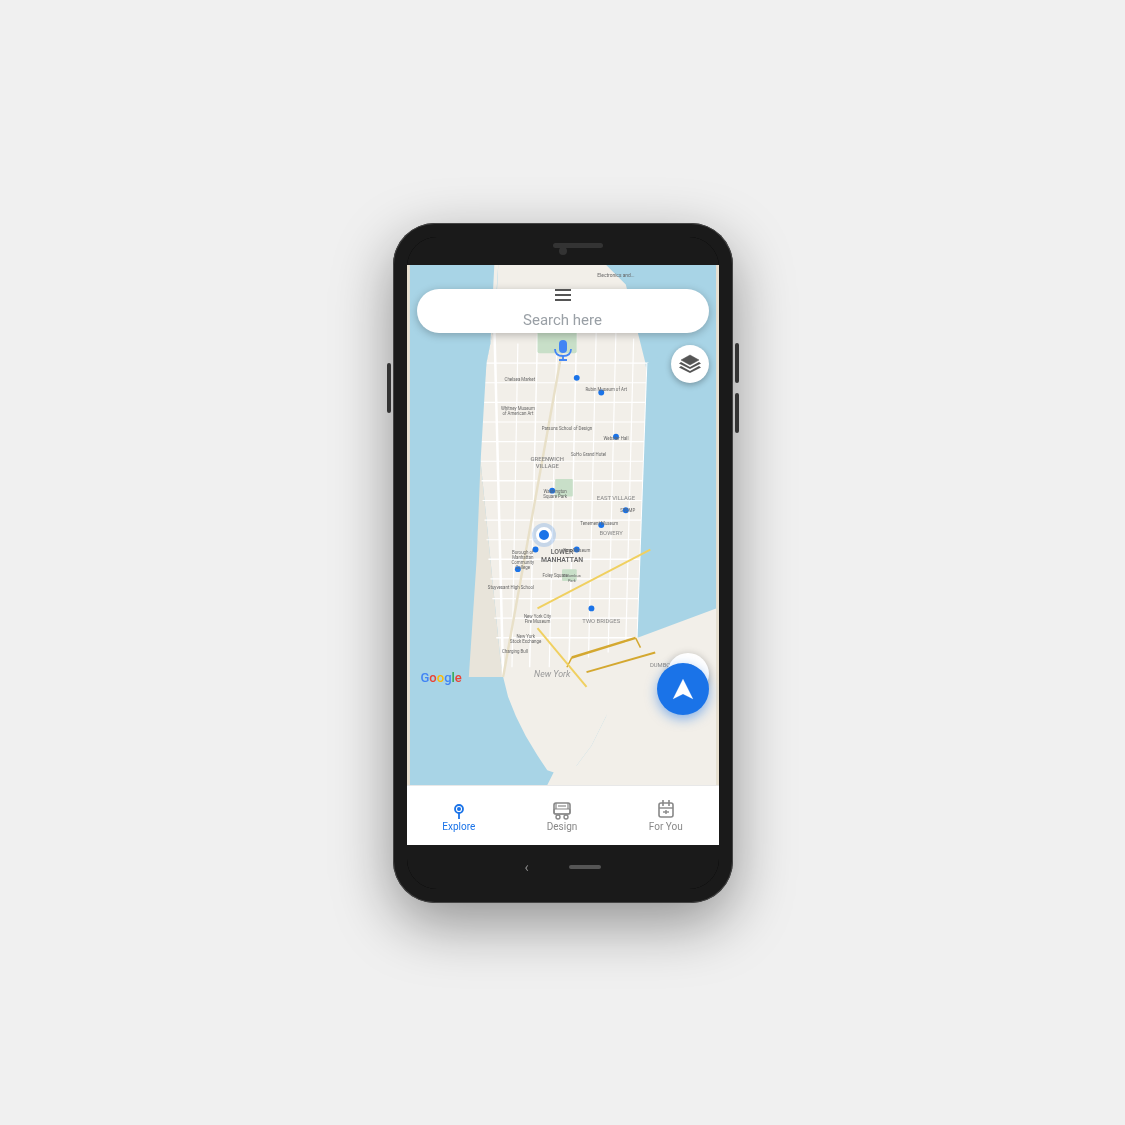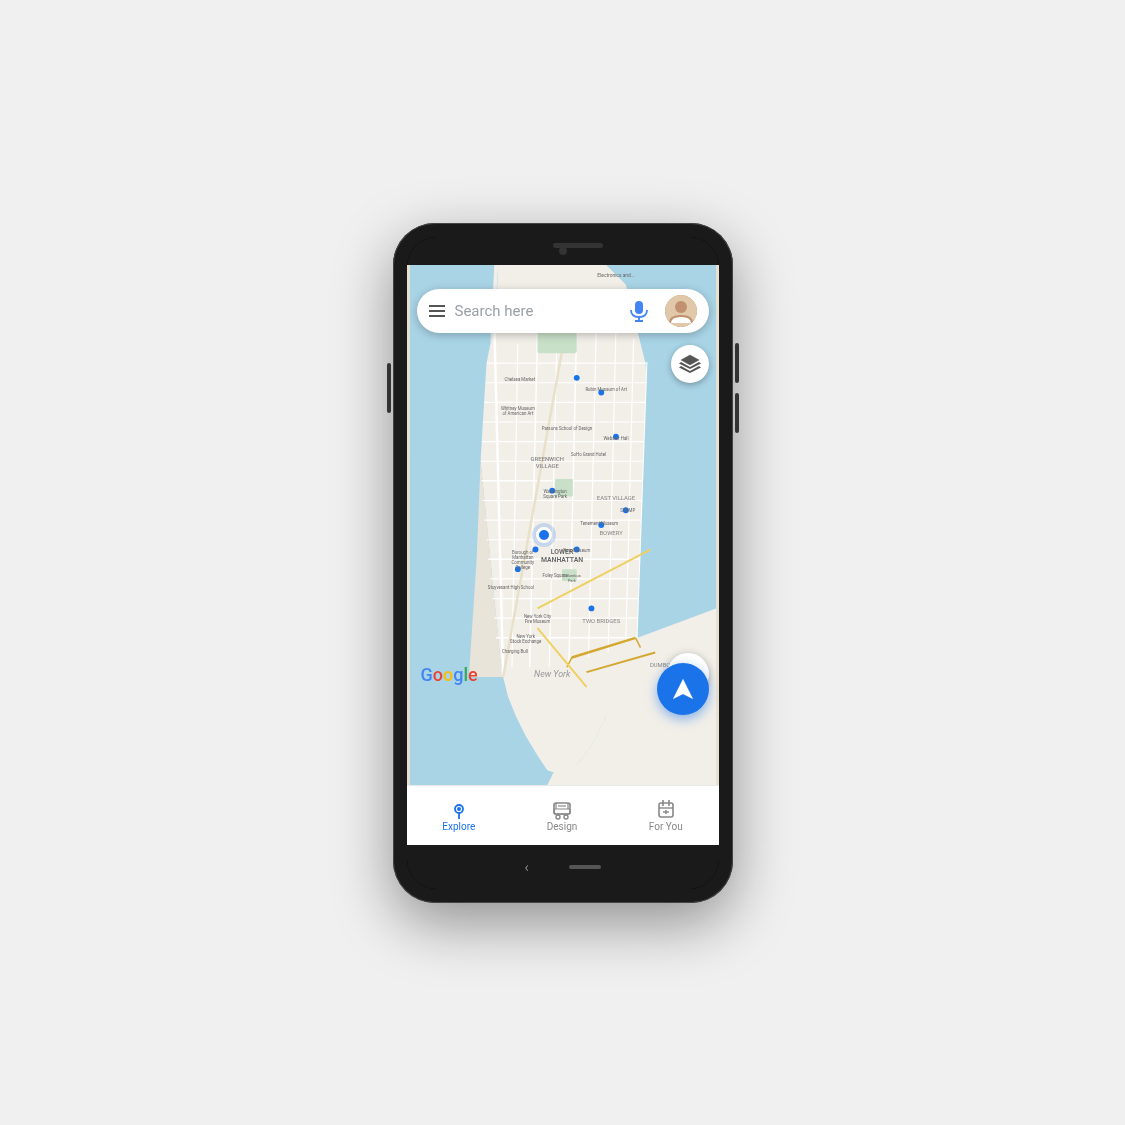--- a/index.html
+++ b/index.html
@@ -136,20 +136,21 @@
 
     .search-bar {
       background: white;
       border-radius: 24px;
       height: 44px;
       display: flex;
       align-items: center;
       padding: 0 12px;
       box-shadow: 0 2px 8px rgba(0,0,0,0.25);
       gap: 10px;
+      flex-direction: column;
     }
 
     .hamburger-icon {
       display: flex;
       flex-direction: column;
       gap: 3px;
       cursor: pointer;
     }
 
     .hamburger-icon span {
@@ -236,21 +237,21 @@
       cursor: pointer;
       z-index: 20;
     }
 
     
     .google-logo {
       position: absolute;
       bottom: 100px;
       left: 14px;
       z-index: 20;
-      font-size: 18px;
+      font-size: 13px;
       font-weight: 500;
     }
 
     .g-blue { color: #4285F4; }
     .g-red { color: #EA4335; }
     .g-yellow { color: #FBBC05; }
     .g-green { color: #34A853; }
 
     
     .bottom-nav {

